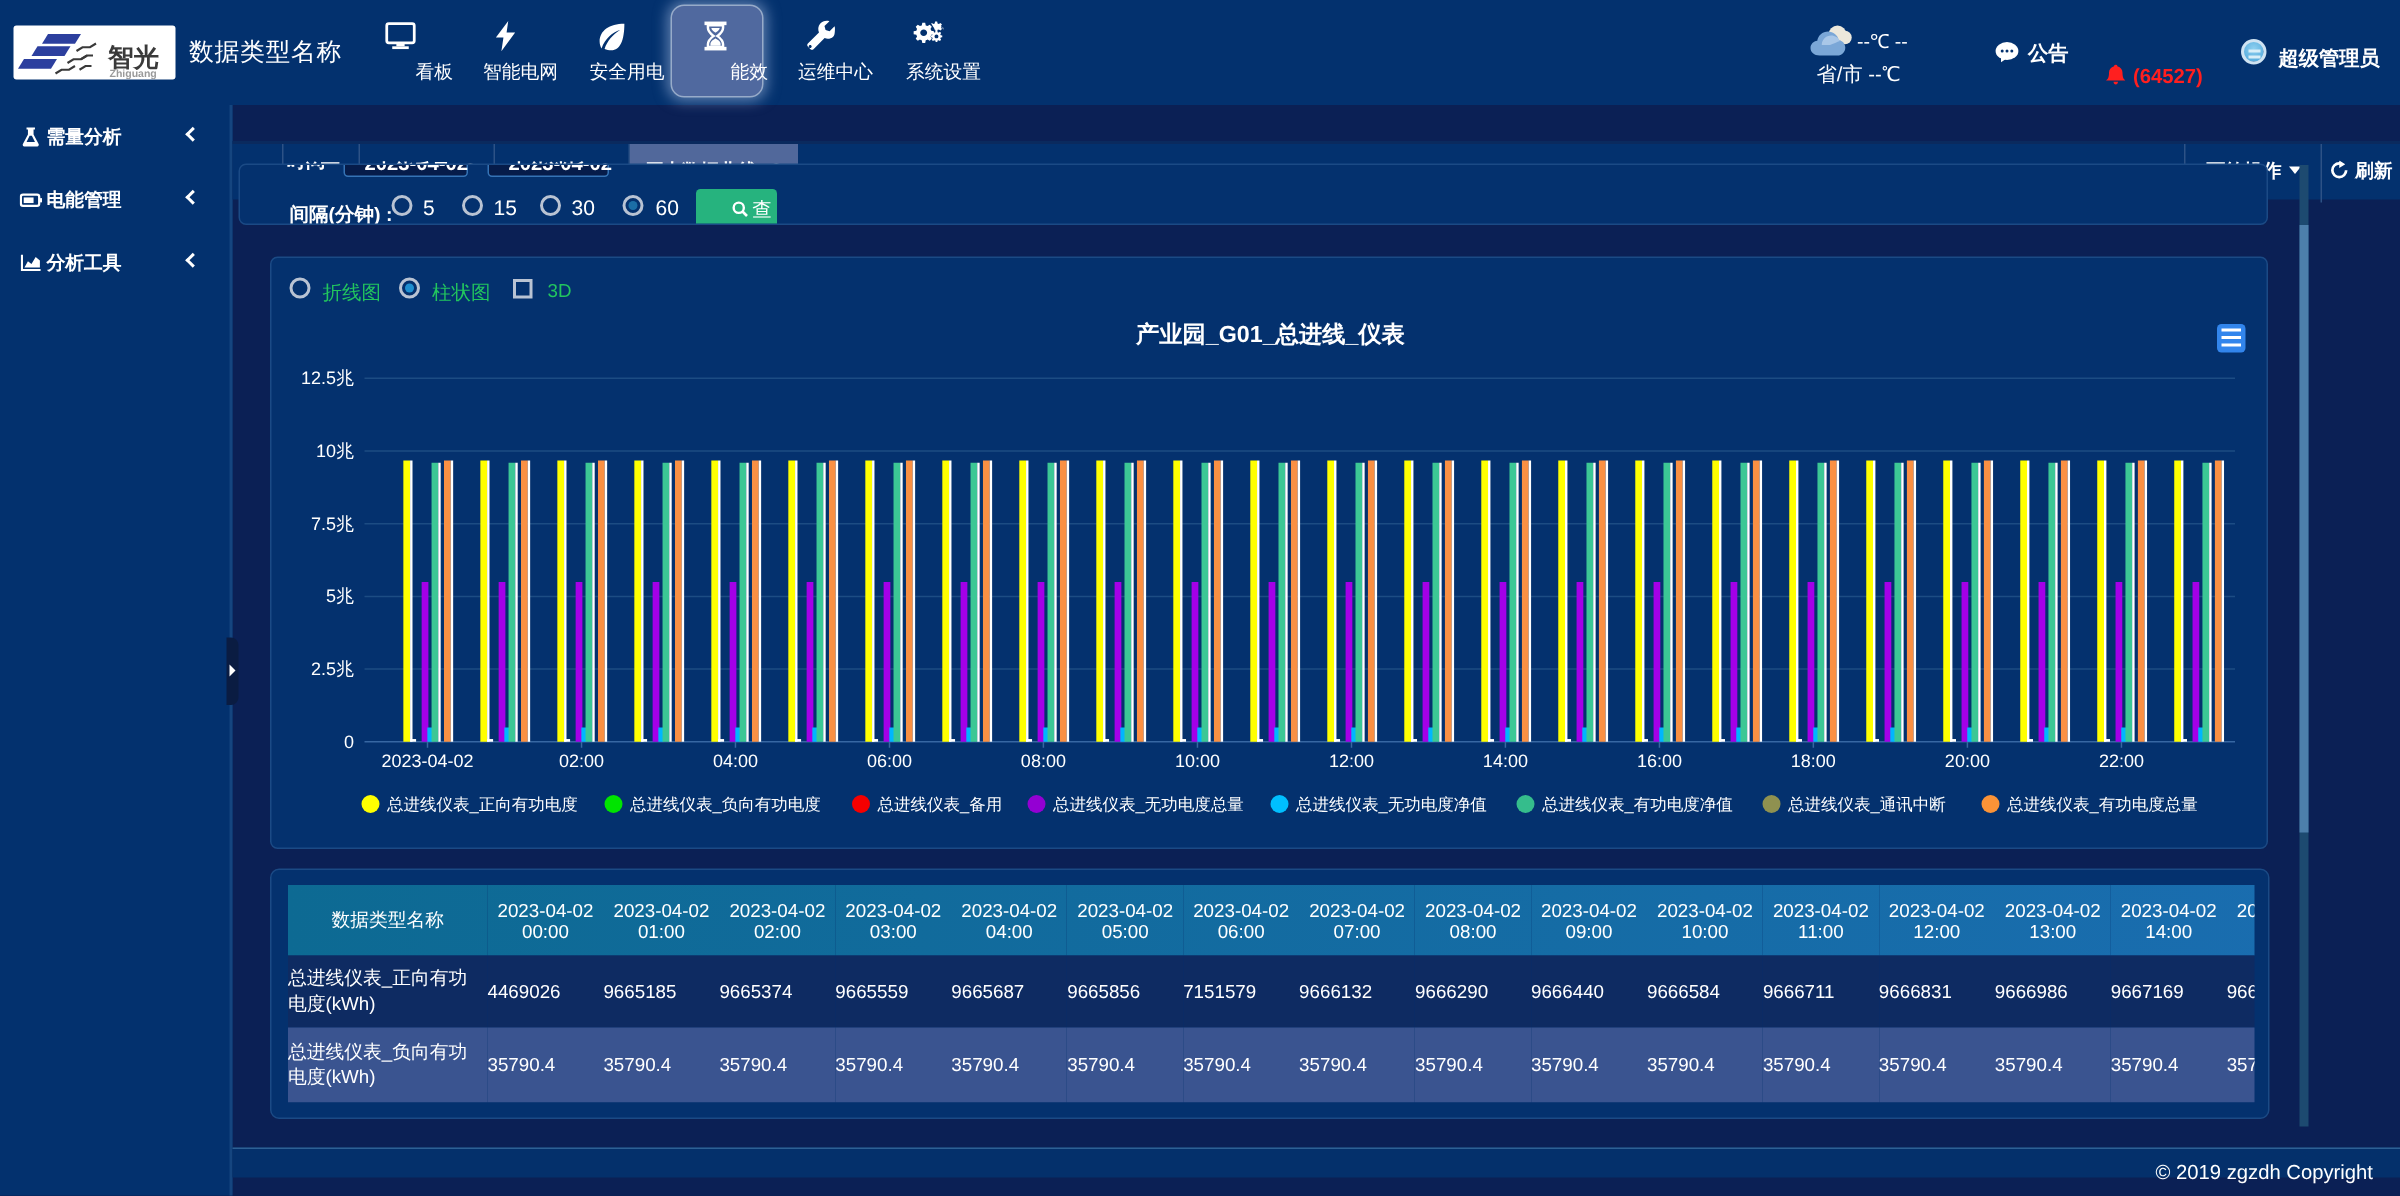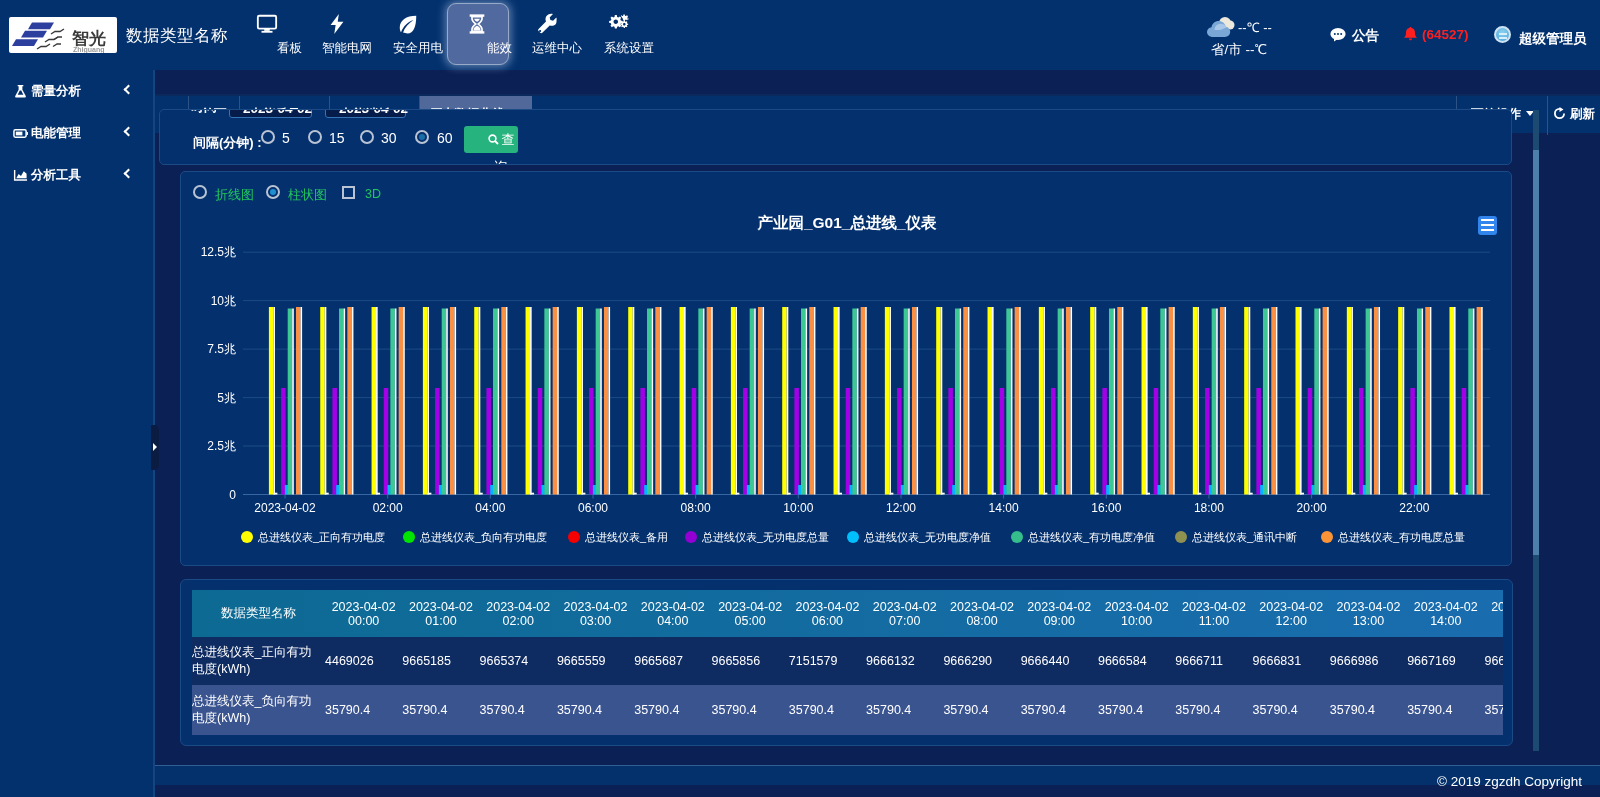--- a/index.html
+++ b/index.html
@@ -10,21 +10,21 @@
 #logo{position:absolute;left:9px;top:17px;width:108px;height:36px;background:#fff;border-radius:2px;}
 #title{position:absolute;left:126px;top:0;height:70px;line-height:70px;color:#fff;font-size:16.5px;font-weight:500;letter-spacing:0.5px;}
 .navit{position:absolute;top:13px;width:70px;text-align:right;color:#fff;}
 .navit svg{display:block;margin:0 auto;width:22px;height:22px;}
 .navlab{font-size:12.5px;margin-top:5px;}
 .navhl{position:absolute;left:447px;top:3px;width:62px;height:62px;background:#50699f;border:1px solid #97abc9;border-radius:9px;box-shadow:0 0 9px 2px rgba(185,205,240,.5);}
 #wx{position:absolute;left:1206px;top:15px;color:#fff;}
 #wx .l1{position:absolute;left:32px;top:3px;font-size:13px;white-space:nowrap;}
 #wx .l2{position:absolute;left:5px;top:26px;font-size:13.5px;white-space:nowrap;}
 #notice{position:absolute;left:1330px;top:27px;color:#fff;font-size:13.5px;font-weight:700;}
-#bellbox{position:absolute;left:1404px;top:27px;color:#ff1f1f;font-size:13.5px;font-weight:700;}
+#bellbox{position:absolute;left:1404px;top:43px;color:#ff1f1f;font-size:13.5px;font-weight:700;}
 #userbox{position:absolute;left:1494px;top:26px;}
 #uname{position:absolute;left:25px;top:4px;color:#fff;font-size:13.5px;font-weight:700;white-space:nowrap;}
 .avatar{width:17px;height:17px;border-radius:50%;background:radial-gradient(circle at 50% 35%,#8ed0f0,#4aa3d8);border:2px solid #cfe3f2;position:relative;}
 .avatar:before{content:"";position:absolute;left:3px;top:5px;width:8px;height:2px;background:#d8eef8;}
 .avatar:after{content:"";position:absolute;left:3px;top:9px;width:8px;height:2px;background:#d8eef8;}
 
 #side{position:absolute;left:0;top:70px;width:155px;height:727px;background:#03316e;border-right:2px solid #15457f;}
 .sit{position:relative;height:42px;line-height:42px;color:#fff;font-size:12.5px;font-weight:700;}
 .sit svg{position:absolute;left:13px;top:14px;}
 .sit span{position:absolute;left:31px;}
@@ -33,21 +33,21 @@
 #handle:after{content:"";position:absolute;left:2px;top:18px;border-left:4px solid #fff;border-top:4px solid transparent;border-bottom:4px solid transparent;}
 
 #tabbar{position:absolute;left:155px;top:70px;width:1590px;height:39px;background:#03316e;border-top:2px solid #0a2a5e;margin-top:24px;}
 .tsep{position:absolute;top:0;width:1px;height:39px;background:#2d5286;}
 .tab{position:absolute;top:0;height:39px;line-height:37px;color:#fff;font-size:12.5px;font-weight:700;text-align:center;}
 .xc{display:inline-block;width:11px;height:11px;border-radius:50%;background:#c9ced6;color:#29406b;font-size:8.5px;line-height:11px;font-weight:700;vertical-align:1px;margin-left:7px;text-align:center;}
 #hamb{position:absolute;left:10px;top:15px;width:13px;height:2.6px;background:#fff;box-shadow:0 4.2px 0 #fff,0 8.4px 0 #fff;}
 
 .panel{position:absolute;background:#04316e;border:1px solid #1b4a85;border-radius:5px;}
 
-#fpanel{left:159px;top:109px;width:1353px;height:56px;overflow:hidden;}
+#fpanel{left:159px;top:109px;width:1353px;height:41px;overflow:hidden;}
 .finput{position:absolute;top:-23px;height:31px;background:#061c4a;border:1px solid #3573b5;border-radius:3px;color:#fff;font-size:13.5px;font-weight:700;white-space:nowrap;}
 .finput span{position:absolute;left:13px;bottom:1px;}
 .flabel{position:absolute;top:-12px;color:#fff;font-size:13px;font-weight:700;}
 .radio{position:absolute;width:14px;height:14px;border:2px solid #b9c3d3;border-radius:50%;top:20px;}
 .radio.sel:after{content:"";position:absolute;left:2px;top:2px;width:6px;height:6px;border-radius:50%;background:#1b6ea6;}
 .radio.sel2:after{background:#1f8fd0;}
 .rlab{position:absolute;top:20px;color:#fff;font-size:14px;}
 #qbtn{position:absolute;left:304px;top:16px;width:54px;height:27px;background:#26b37e;border-radius:3px;color:#fff;font-size:13px;text-align:center;line-height:27px;padding-left:20px;}
 
 #cpanel{left:180px;top:171px;width:1332px;height:395px;}

